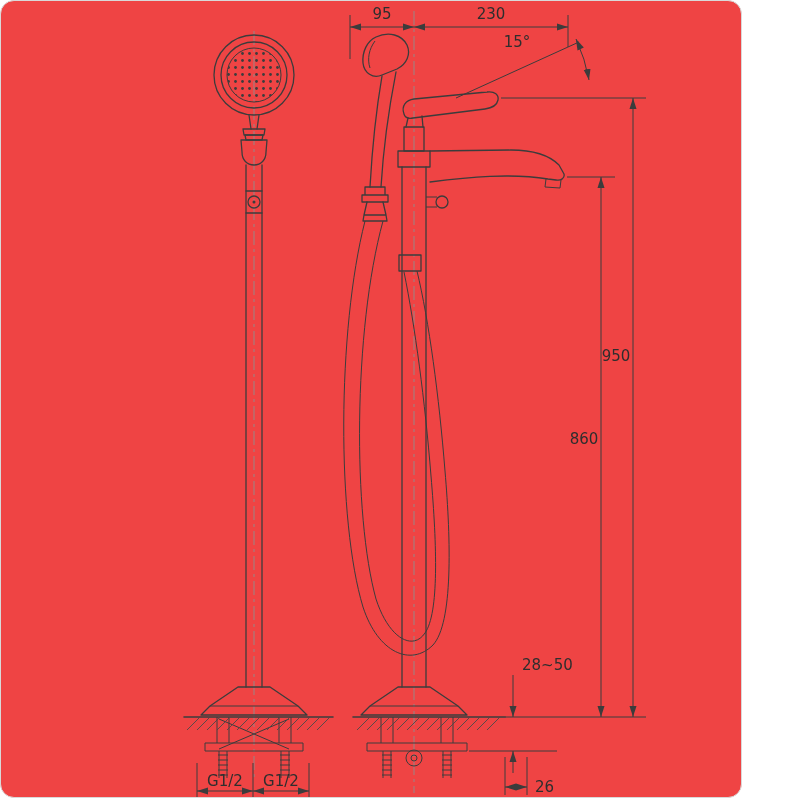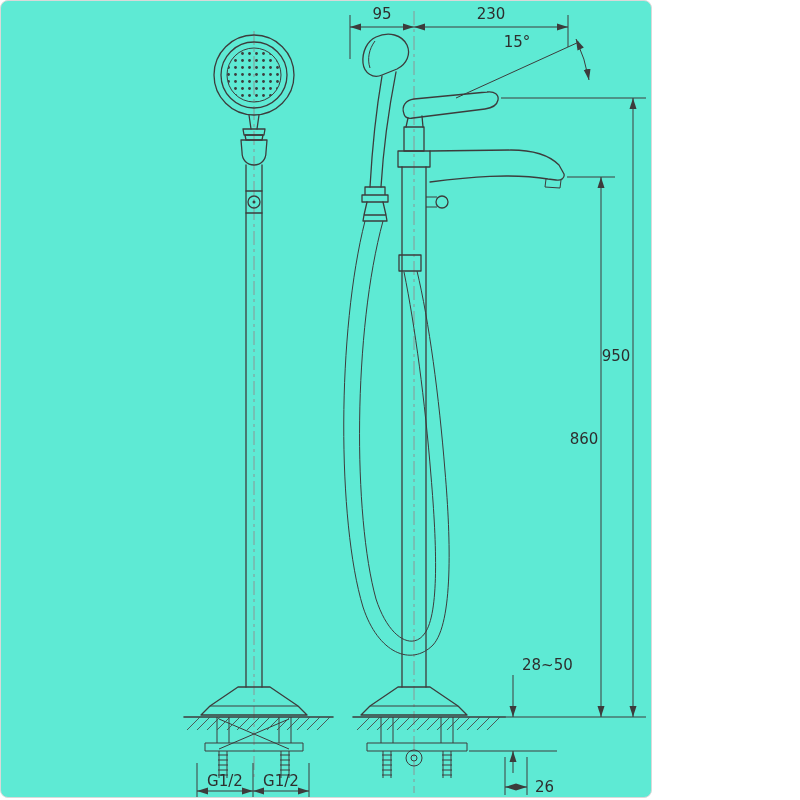--- a/index.html
+++ b/index.html
@@ -1,17 +1,17 @@
 <!DOCTYPE html>
 <html><head>
 <meta charset="utf-8">
 <style>
   html,body{margin:0;padding:0;background:#fff;}
   body{width:800px;height:800px;font-family:"DejaVu Sans",sans-serif;}
-  .frame{width:652px;height:798px;border:1px solid #d9d9d9;border-radius:8px;box-sizing:border-box;background:#5eead4;overflow:hidden;}
+  .frame{width:742px;height:798px;border:1px solid #d9d9d9;border-radius:14px;box-sizing:border-box;background:#ef4444;overflow:hidden;}
   svg{display:block;}
   .ln{stroke:#3c3c3c;stroke-width:1.3;fill:none;stroke-linejoin:round;stroke-linecap:round;}
   .thick{stroke-width:1.6;}
   .thin{stroke:#3c3c3c;stroke-width:1;fill:none;}
   .cl{stroke:#8f8f8f;stroke-width:0.9;fill:none;stroke-dasharray:14 4 3 4;}
   .dim{stroke:#3c3c3c;stroke-width:1;fill:none;}
   .hatch{stroke:#4a4a4a;stroke-width:0.9;fill:none;}
   .dim-text{font-family:"DejaVu Sans",sans-serif;font-size:15px;fill:#2e2e2e;}
   .filldark{fill:#3c3c3c;stroke:none;}
 </style>

